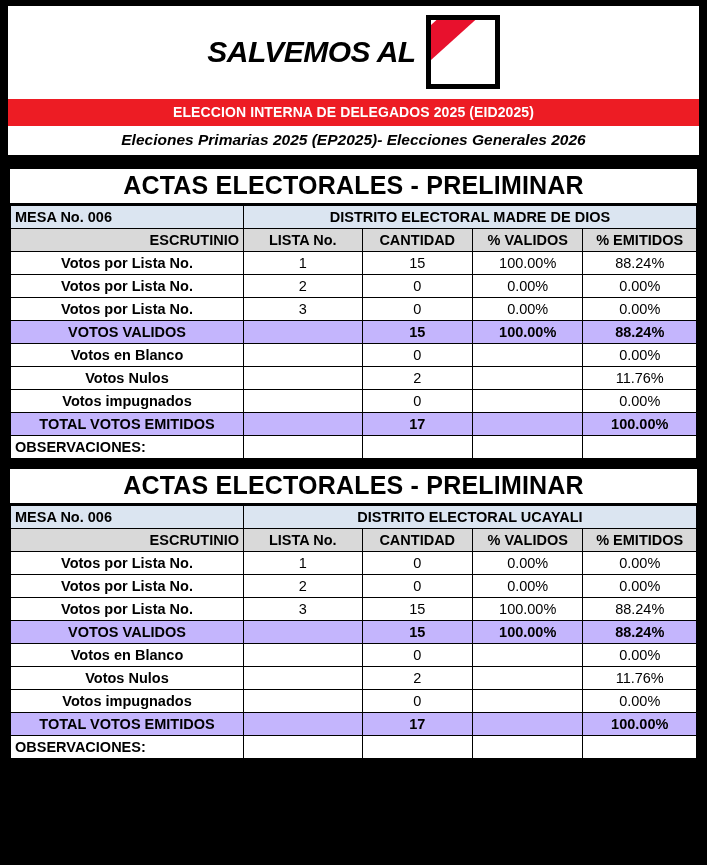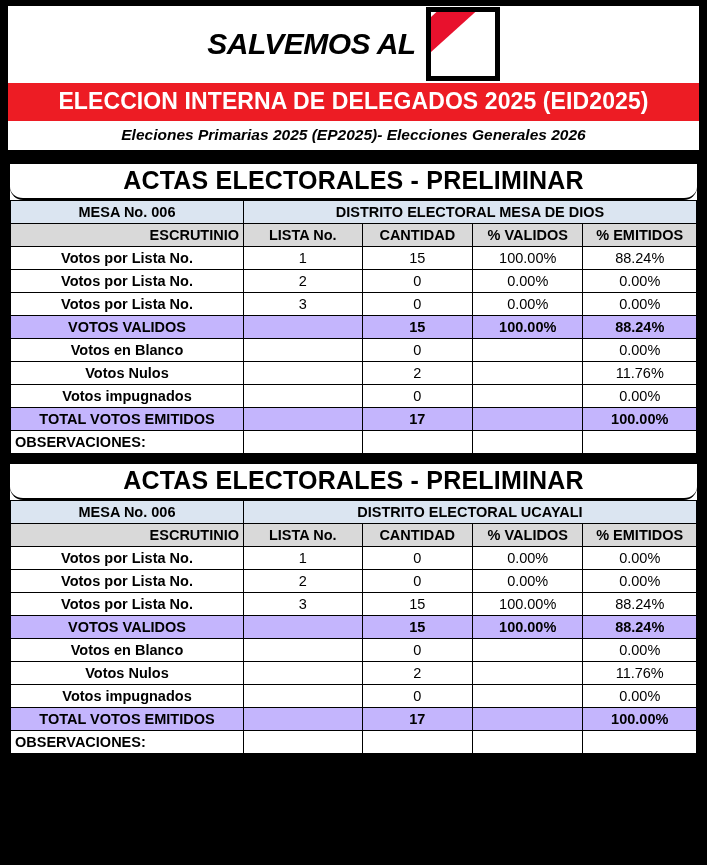--- a/index.html
+++ b/index.html
@@ -18,21 +18,21 @@
     height: 865px;
     background: #000000;
     position: relative;
     box-sizing: border-box;
     padding: 6px 8px 0 8px;
   }
 
   
   .logo-band {
     background: #ffffff;
-    height: 76px;
+    height: 92px;
     display: flex;
     align-items: center;
     justify-content: center;
   }
   .logo-wrap {
     display: flex;
     align-items: center;
     gap: 10px;
   }
   .logo-text {
@@ -74,21 +74,21 @@
     top: 22px;
     left: -14px;
     transform: rotate(-42deg);
     transform-origin: left center;
   }
 
   .title-red {
     background: #ed1c24;
     color: #ffffff;
     font-weight: bold;
-    font-size: 23px;
+    font-size: 14px;
     text-align: center;
     padding: 5px 0 6px 0;
     letter-spacing: 0.1px;
     border-top: 1px solid #ffffff;
   }
   .subtitle-white {
     background: #ffffff;
     color: #000000;
     font-weight: bold;
     font-style: italic;
@@ -110,21 +110,20 @@
   }
   .section-title {
     text-align: center;
     font-weight: bold;
     font-size: 25px;
     padding: 2px 0 3px 0;
     background: #ffffff;
     color: #000000;
     border-bottom: 2px solid #000000;
     letter-spacing: 0.2px;
-    border-radius: 13px;
   }
   table.acta {
     border-collapse: collapse;
     width: 100%;
     table-layout: fixed;
   }
   table.acta td {
     border: 1.5px solid #000000;
     font-size: 14.5px;
     padding: 2px 4px;
@@ -135,21 +134,21 @@
   .col-a { width: 232px; }
   .col-b { width: 118px; }
   .col-c { width: 110px; }
   .col-d { width: 110px; }
   .col-e { width: 113px; }
 
   .mesa-cell {
     background: #dbe5f1;
     font-weight: bold;
     font-size: 17px;
-    text-align: center;
+    text-align: left;
     padding-left: 8px;
     height: 30px;
   }
   .distrito-cell {
     background: #dbe5f1;
     font-weight: bold;
     font-size: 19px;
     text-align: center;
     height: 30px;
   }
@@ -212,21 +211,21 @@
       <colgroup>
         <col class="col-a">
           <col class="col-b">
           <col class="col-c">
           <col class="col-d">
           <col class="col-e">
       </colgroup>
       <tbody>
         <tr>
           <td class="mesa-cell">MESA No. 006</td>
-          <td class="distrito-cell" colspan="4">DISTRITO ELECTORAL MESA DE DIOS</td>
+          <td class="distrito-cell" colspan="4">DISTRITO ELECTORAL MADRE DE DIOS</td>
         </tr>
         <tr>
           <td class="hdr left">ESCRUTINIO</td>
           <td class="hdr center">LISTA No.</td>
           <td class="hdr center">CANTIDAD</td>
           <td class="hdr center">% VALIDOS</td>
           <td class="hdr center">% EMITIDOS</td>
         </tr>
         <tr>
           <td class="row-label">Votos por Lista No.</td>

